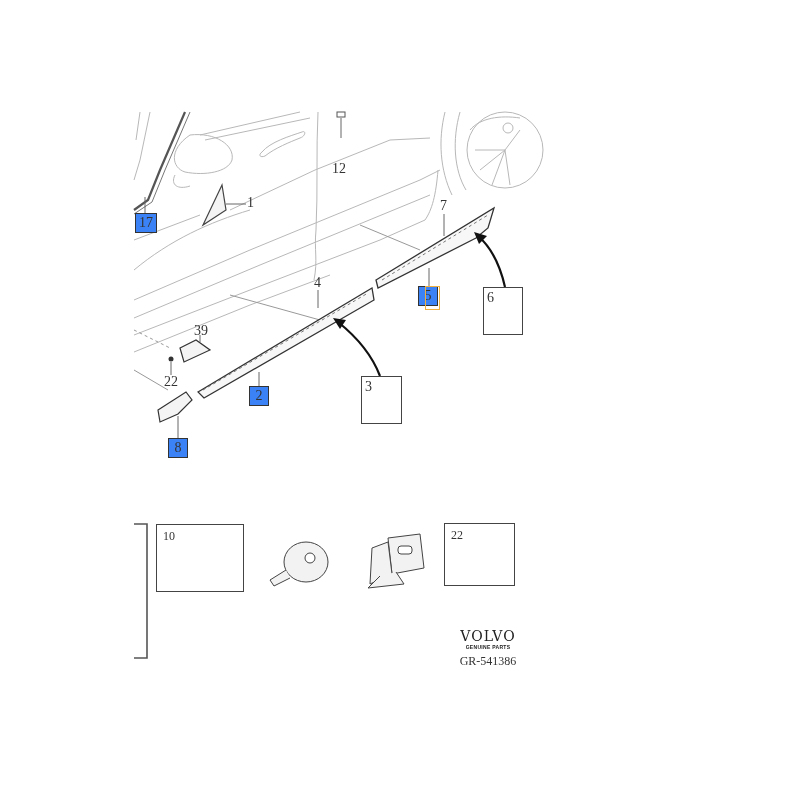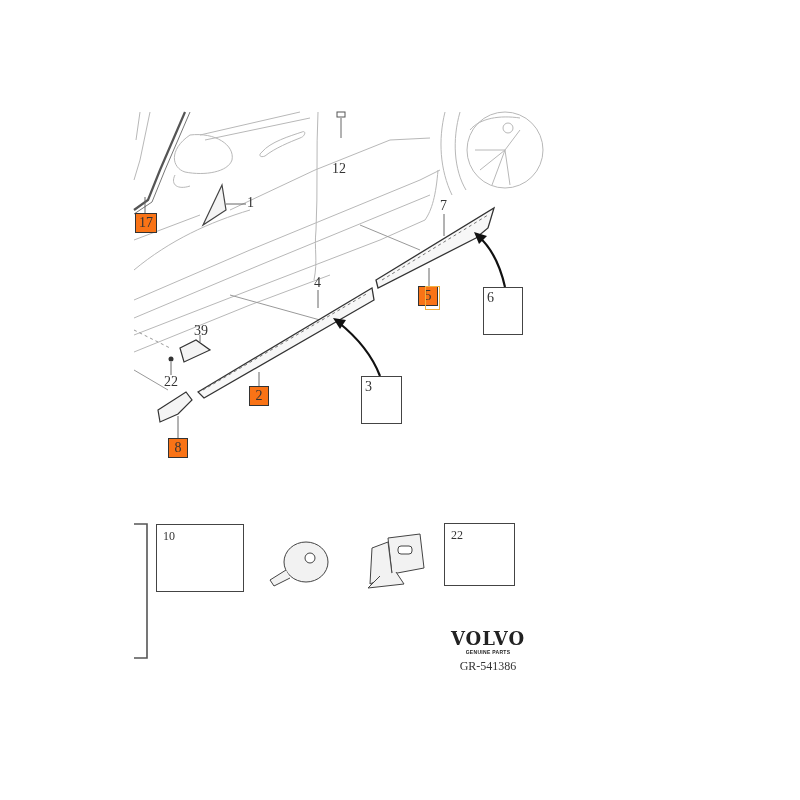--- a/index.html
+++ b/index.html
@@ -1,25 +1,25 @@
 <!DOCTYPE html>
 <html><head>
   <meta charset="utf-8">
   <style>
     html, body { margin: 0; padding: 0; background: #ffffff; }
     body { width: 800px; height: 800px; position: relative; overflow: hidden; font-family: "Liberation Serif", serif; }
     .canvas { position: absolute; left: 0; top: 0; width: 800px; height: 800px; }
     svg { position: absolute; left: 0; top: 0; }
     .lbl { position: absolute; font-family: "Liberation Serif", serif; font-size: 14px; color: #333; line-height: 1; }
-    .boxlbl { position: absolute; border: 1.6px solid #333; background: #f97316; font-family: "Liberation Serif", serif; font-size: 14px; color: #333; text-align: center; box-sizing: border-box; }
+    .boxlbl { position: absolute; border: 1.6px solid #333; background: #3b82f6; font-family: "Liberation Serif", serif; font-size: 14px; color: #333; text-align: center; box-sizing: border-box; }
     .hl { position: absolute; border: 1.3px solid #f0b040; box-sizing: border-box; pointer-events: none; }
     .fbox { position: absolute; border: 1.6px solid #444; background: #fff; box-sizing: border-box; }
     .fbox .num { position: absolute; left: 6px; top: 4px; font-size: 12px; color: #333; font-family: "Liberation Serif", serif; }
     .brand { position: absolute; text-align: center; color: #222; }
-    .brand .logo { font-family: "DejaVu Serif", serif; font-weight: bold; font-size: 18px; letter-spacing: 1px; }
+    .brand .logo { font-family: "DejaVu Serif", serif; font-weight: normal; font-size: 14px; letter-spacing: 1px; }
     .brand .sub { font-family: "Liberation Sans", sans-serif; font-size: 5px; font-weight: bold; letter-spacing: 0.3px; margin-top: 0px; }
     .brand .code { font-family: "Liberation Serif", serif; font-size: 12px; margin-top: 4px; color: #333; }
   </style>
 </head>
 <body>
 
 <div class="canvas">
 
   <svg width="800" height="800">
     <g fill="none" stroke="#b8b8b8" stroke-width="1">

